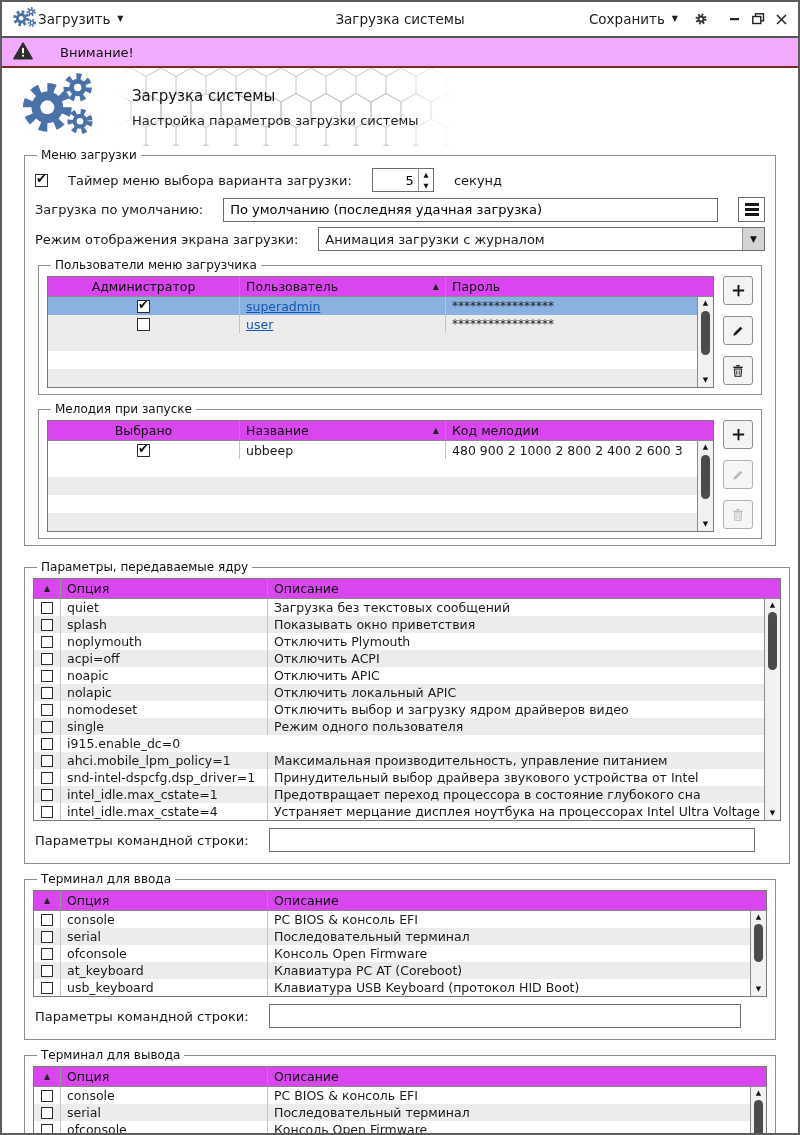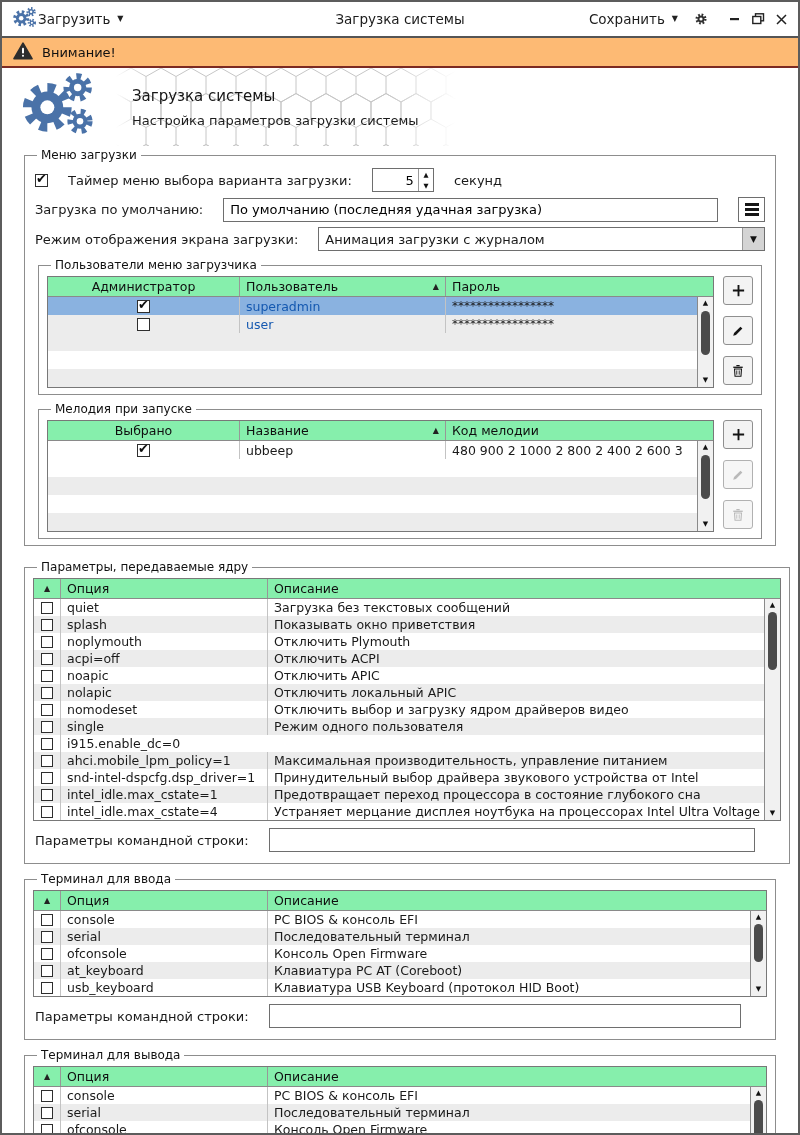--- a/index.html
+++ b/index.html
@@ -11,21 +11,21 @@
   .toolbar{flex:0 0 36px;border-bottom:2px solid #555;display:flex;align-items:center;padding:0 10px;position:relative;background:#fff}
   .tb-left{display:flex;align-items:center;z-index:1}
   .tb-btn{display:flex;align-items:center;gap:7px;font-size:13.5px;color:#1c1c1c;background:none;border:none;font-family:inherit;cursor:pointer}
   .caret{font-size:8px;line-height:1;color:#222}
   .tb-title{position:absolute;left:0;right:0;text-align:center;font-size:13.5px;color:#1c1c1c;pointer-events:none}
   .tb-right{margin-left:auto;display:flex;align-items:center;gap:16px;z-index:1}
   .winctl{display:flex;align-items:center;gap:9px;margin-left:4px}
   .winbtn{display:flex;align-items:center;justify-content:center;width:14px;height:14px;cursor:pointer}
 
   
-  .warnbar{flex:0 0 30px;background:#fdba74;border-bottom:2px solid #7c2a22;display:flex;align-items:center;gap:9px;padding:0 11px;font-size:13px;color:#111}
+  .warnbar{flex:0 0 30px;background:#f0abfc;border-bottom:2px solid #7c2a22;display:flex;align-items:center;gap:27px;padding:0 11px;font-size:13px;color:#111}
 
   
   .appheader{flex:0 0 78px;position:relative;display:flex;align-items:center;padding-left:16px;overflow:hidden;background:#fff}
   .hexwrap{position:absolute;left:114px;top:0;height:100%;width:340px;
     -webkit-mask-image:linear-gradient(90deg,transparent 0,#000 9%,#000 80%,transparent 100%);
     mask-image:linear-gradient(90deg,transparent 0,#000 9%,#000 80%,transparent 100%)}
   .htext{position:relative;margin-left:32px;display:flex;flex-direction:column;gap:8px;z-index:1}
   .htitle{font-size:15px;color:#161616}
   .hsub{font-size:13px;color:#1d1d1d}
 
@@ -52,40 +52,40 @@
   .menubtn{width:27px;height:25px;border:1px solid #6e6e6e;background:#fff;display:flex;flex-direction:column;justify-content:center;align-items:center;gap:2.5px;cursor:pointer;flex:0 0 27px}
   .menubtn i{display:block;width:14px;height:2.4px;background:#161616}
 
   .combo{height:24px;border:1px solid #6e6e6e;flex:1;display:flex;align-items:stretch;background:#fff;cursor:pointer}
   .combo .val{flex:1;display:flex;align-items:center;padding:0 6px;font-size:13px}
   .combo .dd{width:22px;border-left:1px solid #999;background:#d4d4d4;display:flex;align-items:center;justify-content:center;font-size:9px;color:#111}
 
   
   .grouprow{display:flex;align-items:flex-start;gap:9px;margin-top:3px}
   .table{flex:1;border:1px solid #787878;font-size:12.5px;background:#fff}
-  .thead{display:flex;background:#86efac;height:20px;border-bottom:1px solid #8a8a8a}
+  .thead{display:flex;background:#d946ef;height:20px;border-bottom:1px solid #8a8a8a}
   .hc{display:flex;align-items:center;padding:0 6px;border-right:1px solid #979797;overflow:hidden;white-space:nowrap;color:#0f0f0f}
   .hc:last-child{border-right:none}
   .hc .sorticon{font-size:8px;margin-left:auto;color:#222}
   .hc.center{justify-content:center}
   .tbody{position:relative}
   .tr{display:flex;align-items:center}
   .td{align-self:stretch;display:flex;align-items:center;padding:0 6px;border-right:1px solid #c3c3c3;overflow:hidden;white-space:nowrap}
   .td:last-child{border-right:none}
   .td.center{justify-content:center}
 
   
   .ut .tbody{height:90px;background:repeating-linear-gradient(180deg,#ececec 0 18px,#ffffff 18px 36px)}
   .ut .tr{height:18px;background:#fff}
   .ut div.tr:nth-of-type(odd){background:#ececec}
   .ut .tr.sel{background:#8ab2e0}
   .ut .c0{width:192px;flex:0 0 192px}
   .ut .c1{width:206px;flex:0 0 206px}
   .ut .c2{flex:1;padding-right:20px}
-  .userlink{color:#1458b0;cursor:pointer}
+  .userlink{color:#1458b0;text-decoration:underline;cursor:pointer}
   .stars{letter-spacing:0;font-size:12px}
 
   
   .ot .tr{height:17px;background:#fff}
   .ot div.tr:nth-of-type(odd){background:#ececec}
   .ot .c0{width:27px;flex:0 0 27px}
   .ot .c1{width:207px;flex:0 0 207px}
   .ot .c2{flex:1;padding-right:20px}
   .ot-kernel .tbody{height:221px}
   .ot-term .tbody{height:85px}

